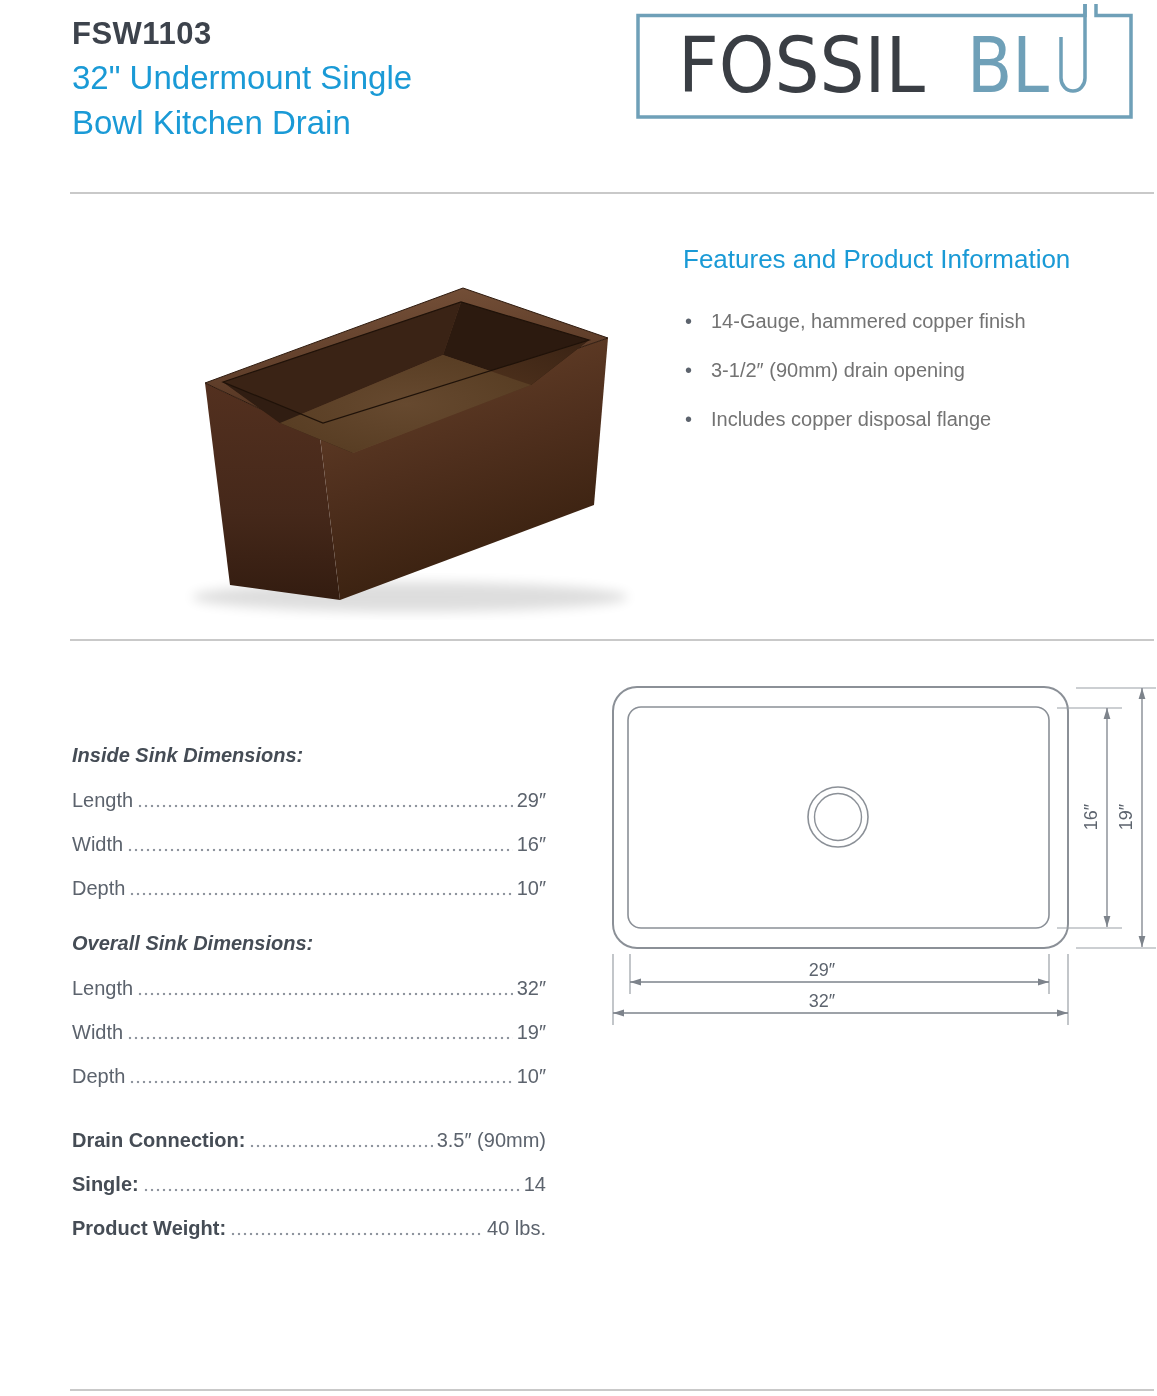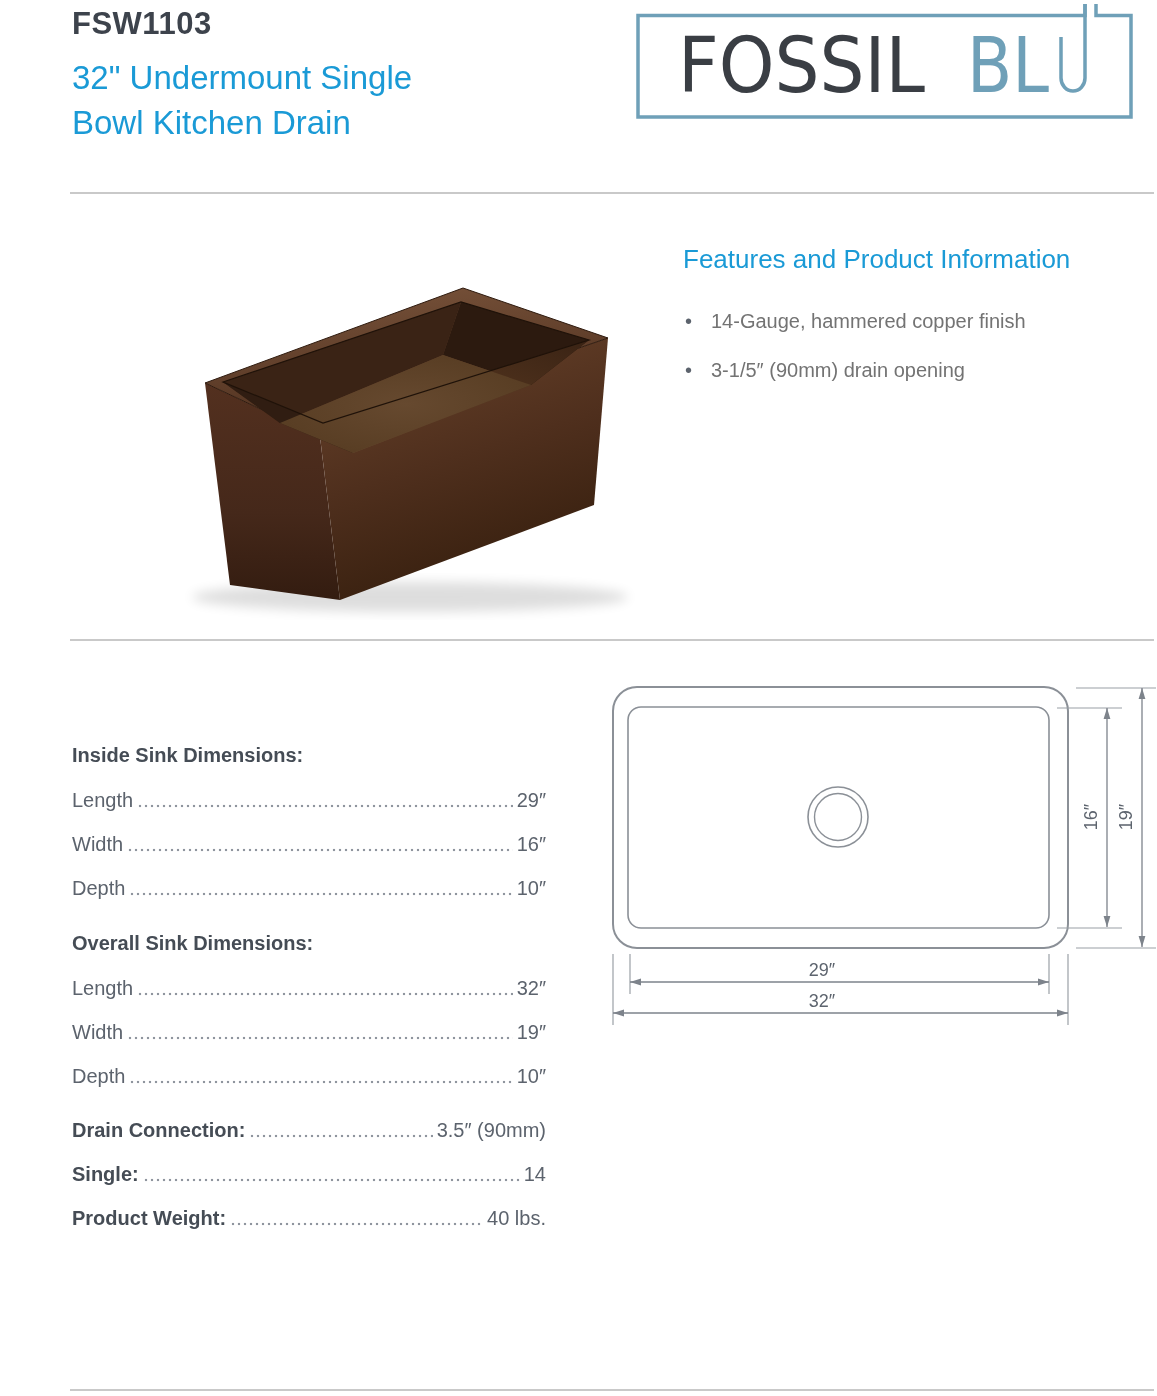--- a/index.html
+++ b/index.html
@@ -1,47 +1,47 @@
 <!DOCTYPE html>
 <html><head>
 <meta charset="utf-8">
 <style>
   html,body{margin:0;padding:0;background:#ffffff;}
   body{width:1157px;height:1396px;position:relative;font-family:"Liberation Sans",sans-serif;}
   .page{position:absolute;inset:0;background:#fff;overflow:hidden;}
 
-  .model{position:absolute;left:72px;top:6px;font-size:31px;font-weight:bold;color:#3d434c;letter-spacing:.5px;}
+  .model{position:absolute;left:72px;top:16px;font-size:31px;font-weight:bold;color:#3d434c;letter-spacing:.5px;}
   .title{position:absolute;left:72px;top:55px;font-size:33px;color:#1a9ad6;line-height:45px;}
 
   .logo{position:absolute;left:633px;top:0;width:505px;height:122px;}
 
   .divider{position:absolute;left:70px;width:1084px;height:2px;background:#c9c9c9;}
   .d1{top:192px;}
   .d2{top:639px;}
   .d3{top:1389px;}
 
   .sink-photo{position:absolute;left:175px;top:255px;width:470px;height:365px;}
 
   .features{position:absolute;left:683px;top:244px;width:430px;}
   .features h2{margin:0 0 34px 0;font-size:26px;font-weight:normal;color:#1a9ad6;}
   .feat-item{position:relative;padding-left:28px;font-size:20px;color:#737373;margin-bottom:25px;line-height:24px;}
   .feat-item::before{content:"\2022";position:absolute;left:2px;top:0;color:#5c636d;font-size:20px;}
 
   .spec-col{position:absolute;left:72px;top:738px;width:474px;}
   .spec-heading{position:absolute;left:72px;top:683px;font-size:26px;color:#1a9ad6;}
-  .group-title{margin:6px 0 0 0;font-size:20px;font-weight:bold;color:#454c55;height:24px;}
+  .group-title{margin:6px 0 0 0;font-size:20px;font-weight:bold;color:#454c55;height:24px;font-style:italic;}
   .gt2{margin-top:32px;}
   .spec-row{display:flex;align-items:flex-end;height:24px;margin-top:20px;font-size:20px;color:#5c636d;}
   .spec-row .lbl{white-space:nowrap;}
   .spec-row.bold-row .lbl{font-weight:bold;color:#454c55;}
   .spec-row .val{white-space:nowrap;}
   .leader{flex:1;height:10px;margin:0 4px 4px 4px;
     background-image:radial-gradient(circle,#8f959e 1.3px,rgba(0,0,0,0) 1.6px);
     background-size:6px 4px;background-repeat:repeat-x;background-position:0 100%;}
-  .first-bold{margin-top:30px;}
+  .first-bold{margin-top:40px;}
 
   .tech-drawing{position:absolute;left:595px;top:678px;width:562px;height:355px;}
 </style>
 </head>
 <body>
 
 <div class="page">
 
   <div class="model">FSW1103</div>
   <div class="title">
@@ -104,21 +104,22 @@
     <polygon points="148,168 414,85 356,130 178,198" fill="url(#wallFR)"></polygon>
     <polygon points="48,127 148,168 178,198 105,168" fill="#301d12"></polygon>
     <polygon points="105,168 268,100 356,130 178,198" fill="url(#floorG)"></polygon>
 
     <polygon points="48,127 286,47 414,85 148,168" fill="none" stroke="#1f1209" stroke-width="1.2"></polygon>
   </svg>
 
   <div class="features">
     <h2>Features and Product Information</h2>
     <div class="feat-item">14-Gauge, hammered copper finish</div>
-    <div class="feat-item">3-1/5″ (90mm) drain opening</div>
+    <div class="feat-item">3-1/2″ (90mm) drain opening</div>
+    <div class="feat-item">Includes copper disposal flange</div>
   </div>
 
   <div class="divider d2"></div>
 
 
   <div class="spec-col">
     <div class="group-title">Inside Sink Dimensions:</div>
 
     <div class="spec-row">
       <span class="lbl">Length</span>

